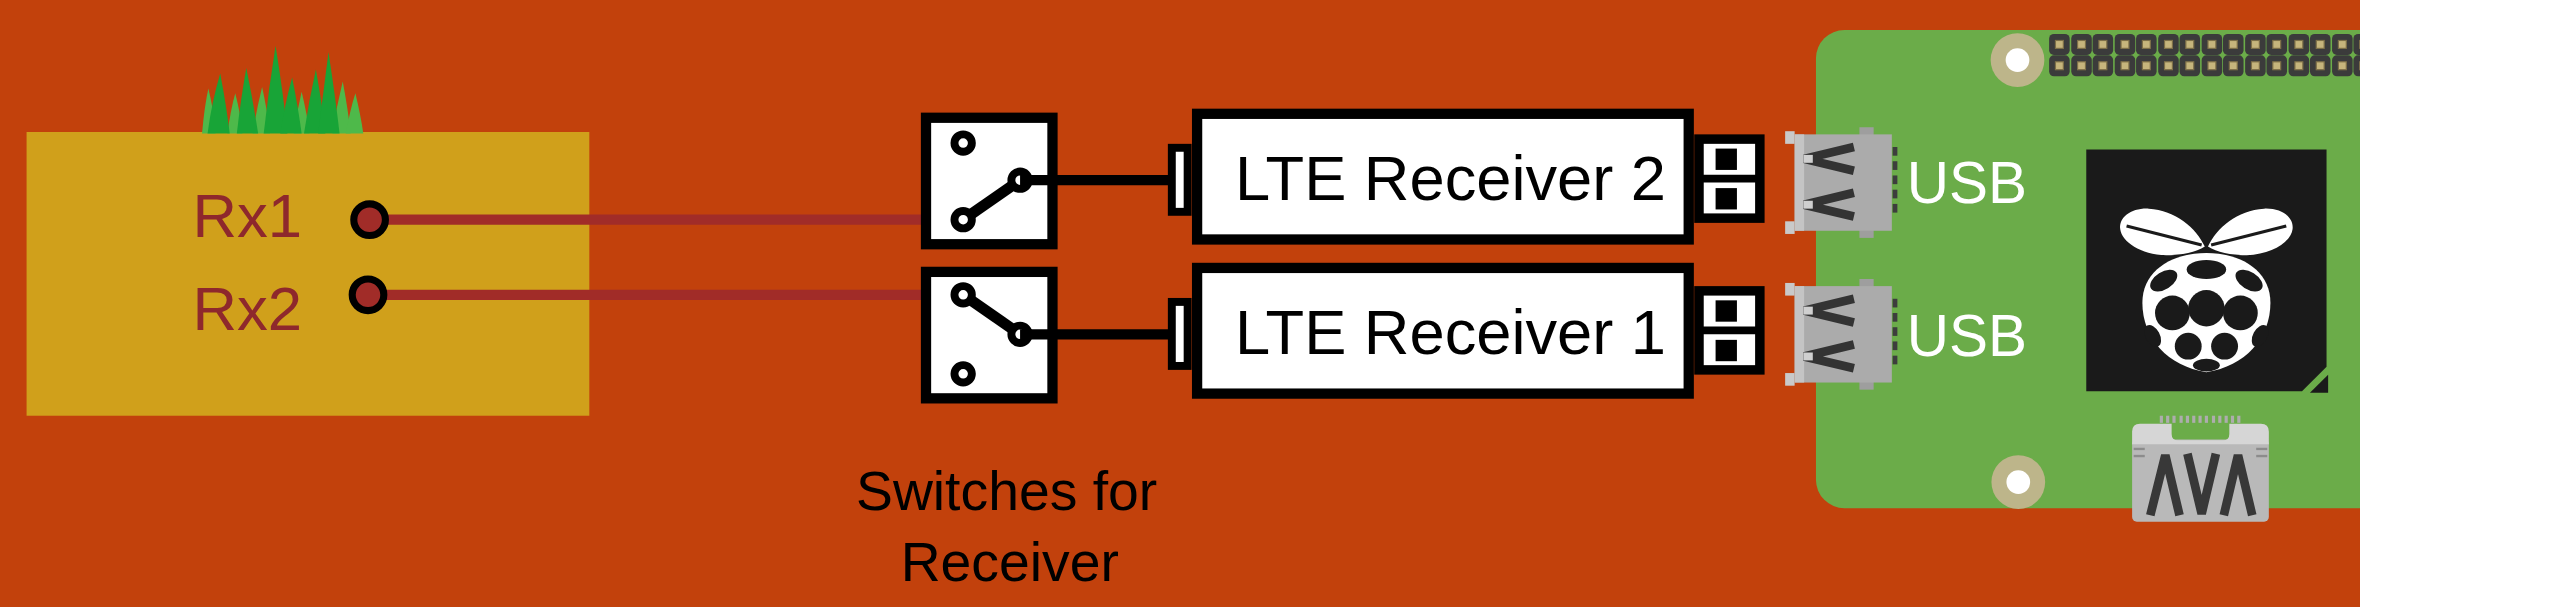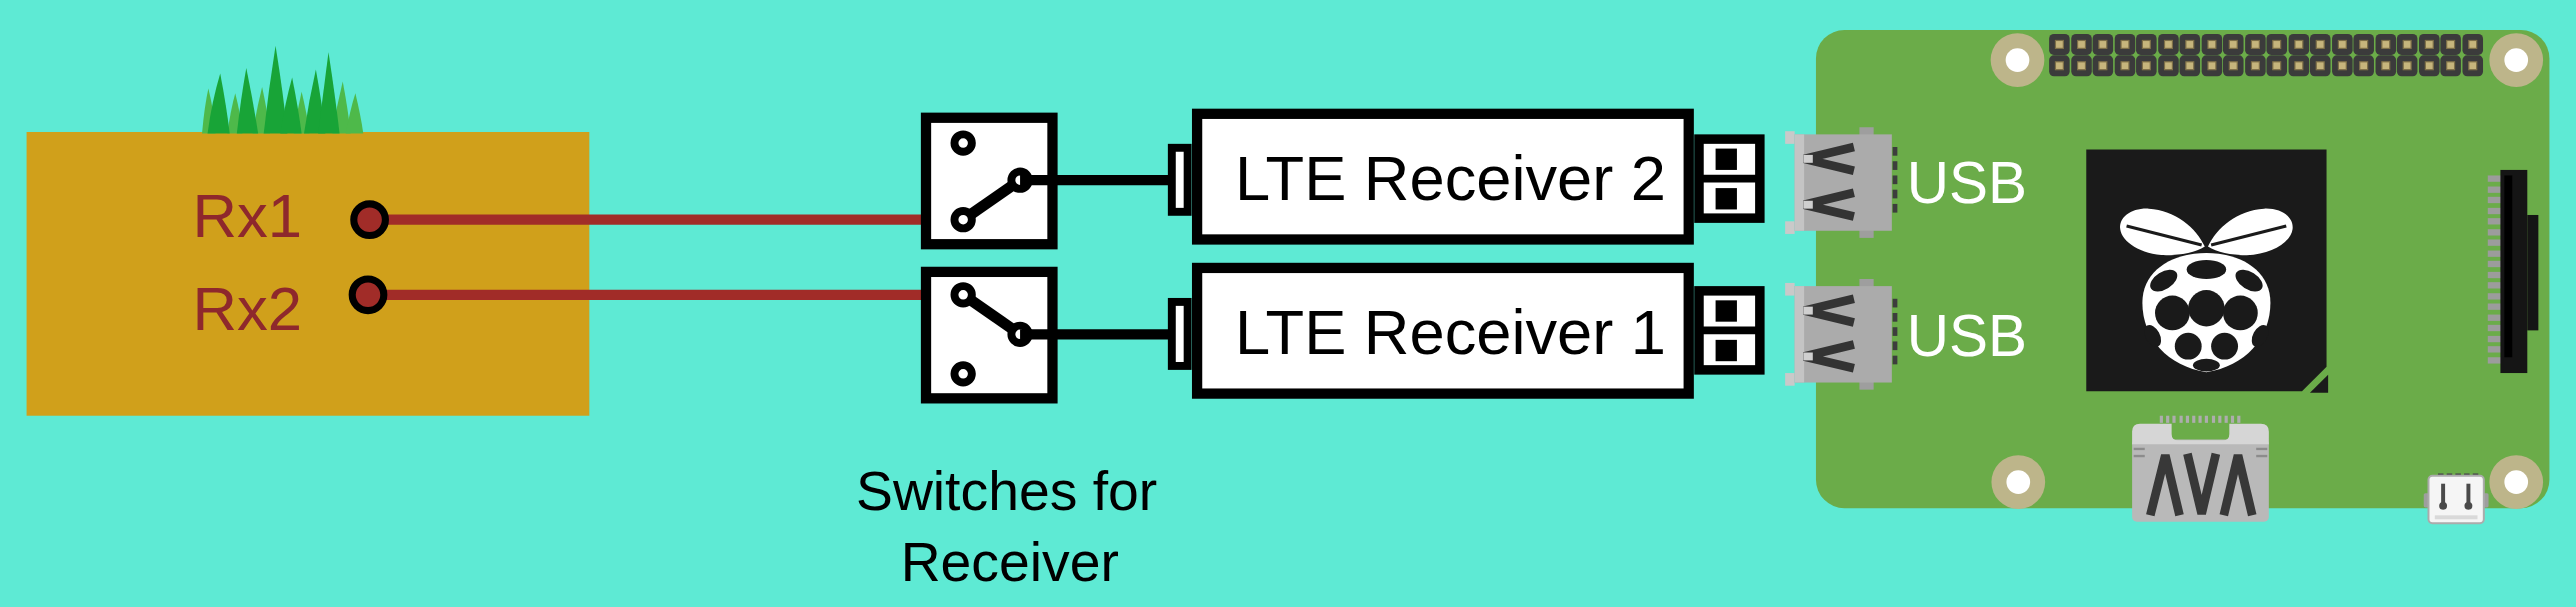--- a/index.html
+++ b/index.html
@@ -1,16 +1,16 @@
 <!DOCTYPE html>
 <html style="font-size:12.7px"><head>
 <meta charset="utf-8">
 <style>
   html,body{margin:0;padding:0;background:#ffffff;}
-  .stage{position:relative;width:2576px;height:607px;background:#5eead4;overflow:hidden;}
+  .stage{position:relative;width:2360px;height:607px;background:#c2410c;overflow:hidden;}
   svg{display:block;}
   text{font-family:"Liberation Sans","DejaVu Sans",sans-serif;}
   .rx-label{font-size:78px;}
   .caption{font-size:70px;fill:#000000;}
   .lte-label{font-size:80px;fill:#000000;}
   .usb-label{font-size:74px;}
 </style>
 </head>
 <body>
 

